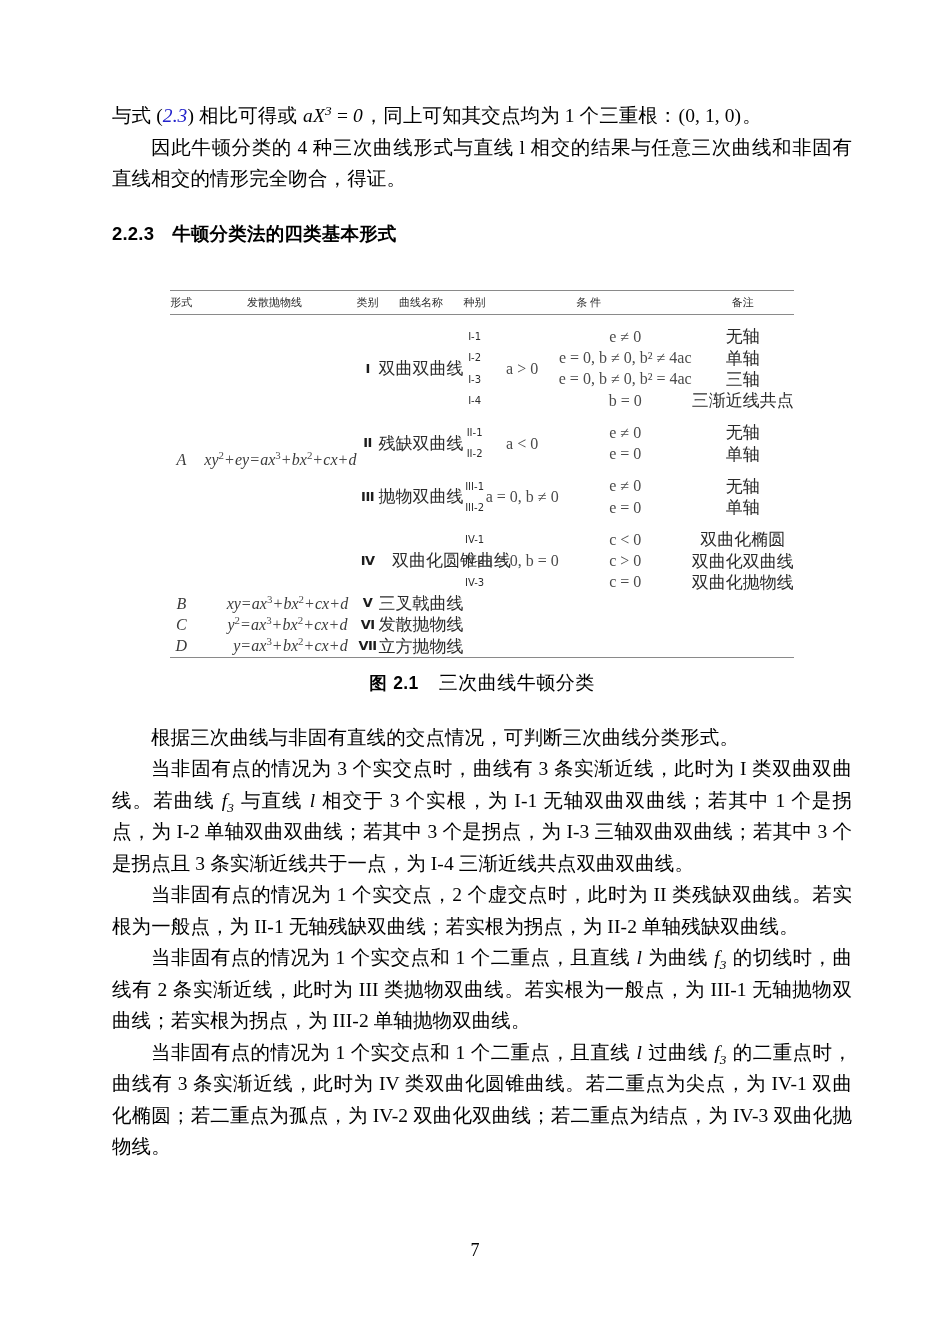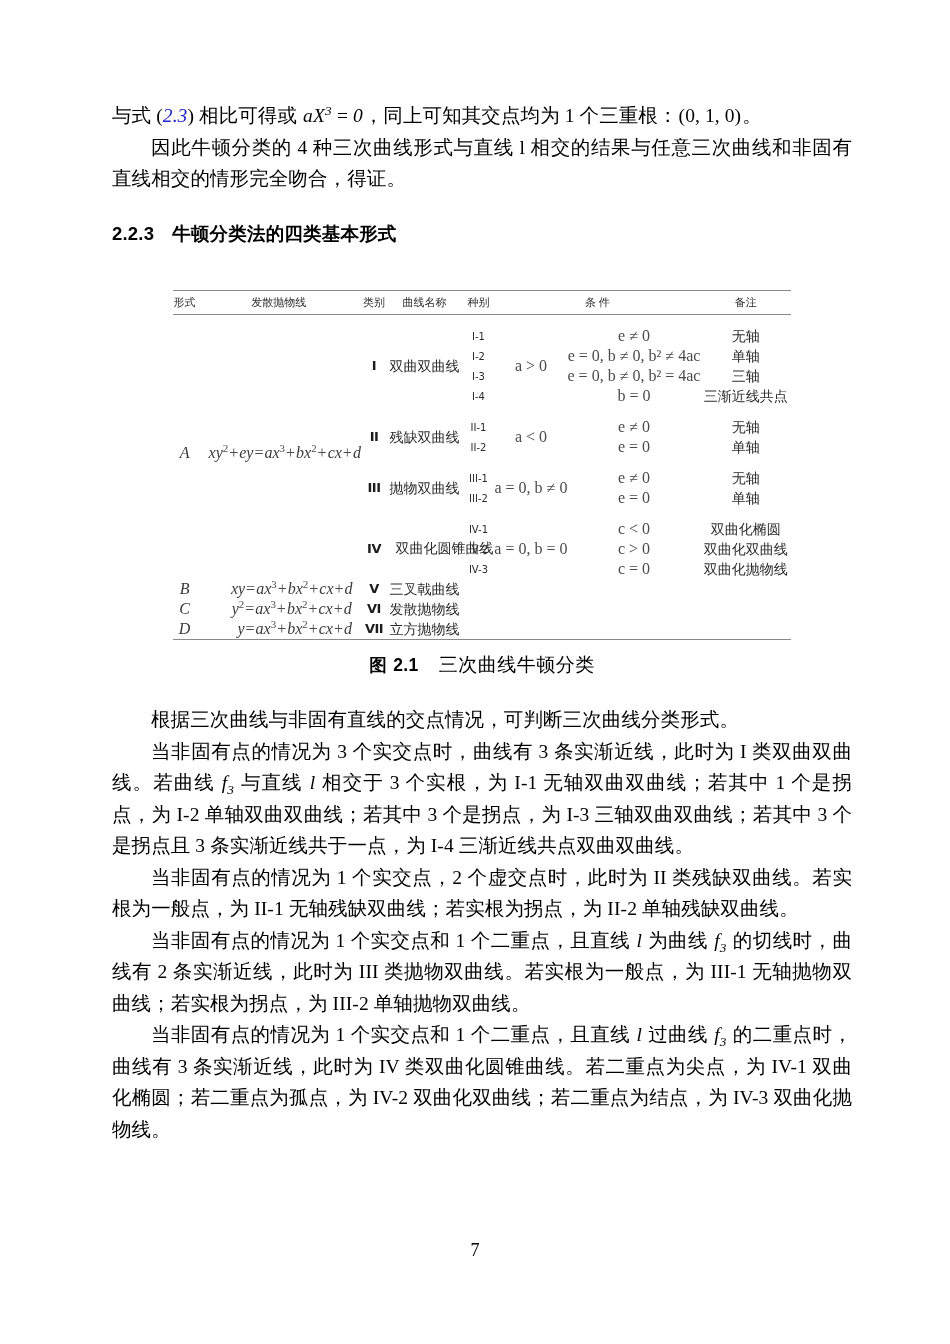--- a/index.html
+++ b/index.html
@@ -126,21 +126,21 @@
     color: #1c1c1c;
     letter-spacing: -0.5px;
   }
   .kindlbl {
     font-family: "DejaVu Sans", "Liberation Sans", sans-serif;
     font-size: 10px;
     color: #2b2b2b;
   }
   .cn {
     font-family: "Liberation Serif", "DejaVu Serif", serif;
-    font-size: 14px;
+    font-size: 17px;
     color: #2b2b2b;
   }
   .math {
     font-family: "Liberation Serif", "DejaVu Serif", serif;
     font-size: 16px;
     color: #4a4a4a;
     white-space: nowrap;
   }
   .math i { font-style: italic; color: #3a3a3a; }
   .math .op { padding: 0 1px; }

